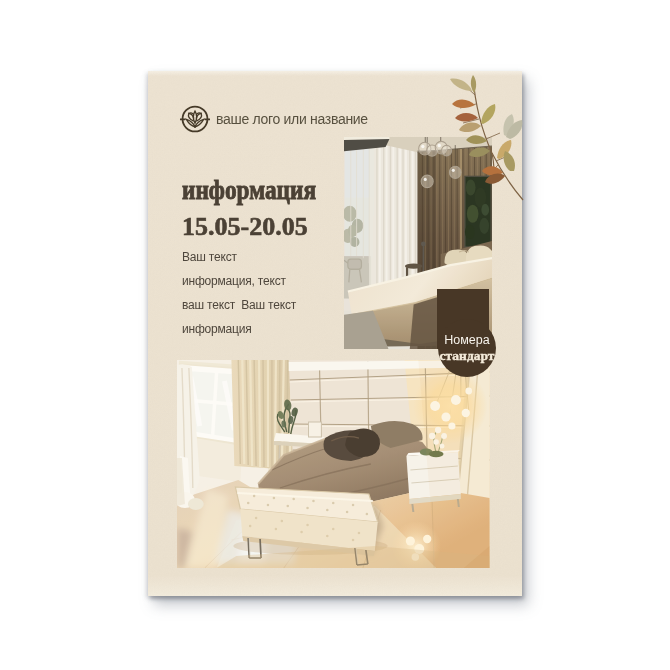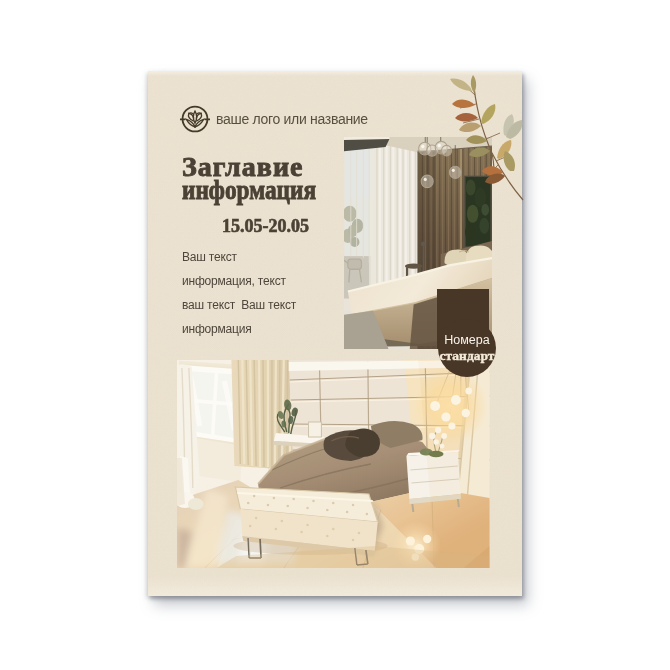--- a/index.html
+++ b/index.html
@@ -34,25 +34,24 @@
         <path d="M20 9.5 C17.4 13.8,17.4 20.5,20 25.5 C22.6 20.5,22.6 13.8,20 9.5 Z" stroke-width="1.8"></path>
         <path d="M17.6 22.5 C12.6 20.2,10.4 16.4,11.8 12.4 C14.8 12.9,17.2 15.4,18.2 18.6" stroke-width="1.8"></path>
         <path d="M11.8 12.4 C13.8 11.4,15.8 11.7,17.2 12.9" stroke-width="1.6"></path>
         <path d="M22.4 22.5 C27.4 20.2,29.6 16.4,28.2 12.4 C25.2 12.9,22.8 15.4,21.8 18.6" stroke-width="1.8"></path>
         <path d="M28.2 12.4 C26.2 11.4,24.2 11.7,22.8 12.9" stroke-width="1.6"></path>
       </g>
     </svg>
 
     <div class="t" style="left:68px;top:40px;font-size:14px;letter-spacing:-0.3px;color:#57503f;">ваше лого или название</div>
 
-    <div class="t serifb" style="left:34px;top:82px;font-size:28px;line-height:28px;letter-spacing:1px;-webkit-text-stroke:0.9px #4b4135;">Заглавие</div>
 
     <div class="t serifb" style="left:34px;top:105px;font-size:28px;line-height:28px;transform:scaleX(0.832);transform-origin:0 0;-webkit-text-stroke:0.9px #4b4135;">информация</div>
 
-    <div class="t serifb" style="left:34px;top:145px;font-size:18px;line-height:21px;margin-left:40px;-webkit-text-stroke:0.6px #4b4135;">15.05-20.05</div>
+    <div class="t serifb" style="left:34px;top:145px;font-size:26px;line-height:21px;-webkit-text-stroke:0.6px #4b4135;">15.05-20.05</div>
 
     <div class="t" style="left:34px;top:174px;font-size:12px;line-height:24px;letter-spacing:-0.2px;color:#4e463c;">Ваш текст<br>информация, текст<br>ваш текст&nbsp; Ваш текст<br>информация</div>
 
     <svg style="position:absolute;left:195.5px;top:66px;" width="148" height="212" viewBox="0 0 153 210" preserveAspectRatio="none">
       <defs>
         <linearGradient id="tp-wood" x1="0" y1="0" x2="0" y2="1">
           <stop offset="0" stop-color="#7f6c50"></stop>
             <stop offset="0.45" stop-color="#624f3c"></stop>
             <stop offset="1" stop-color="#46372a"></stop>
         </linearGradient>

